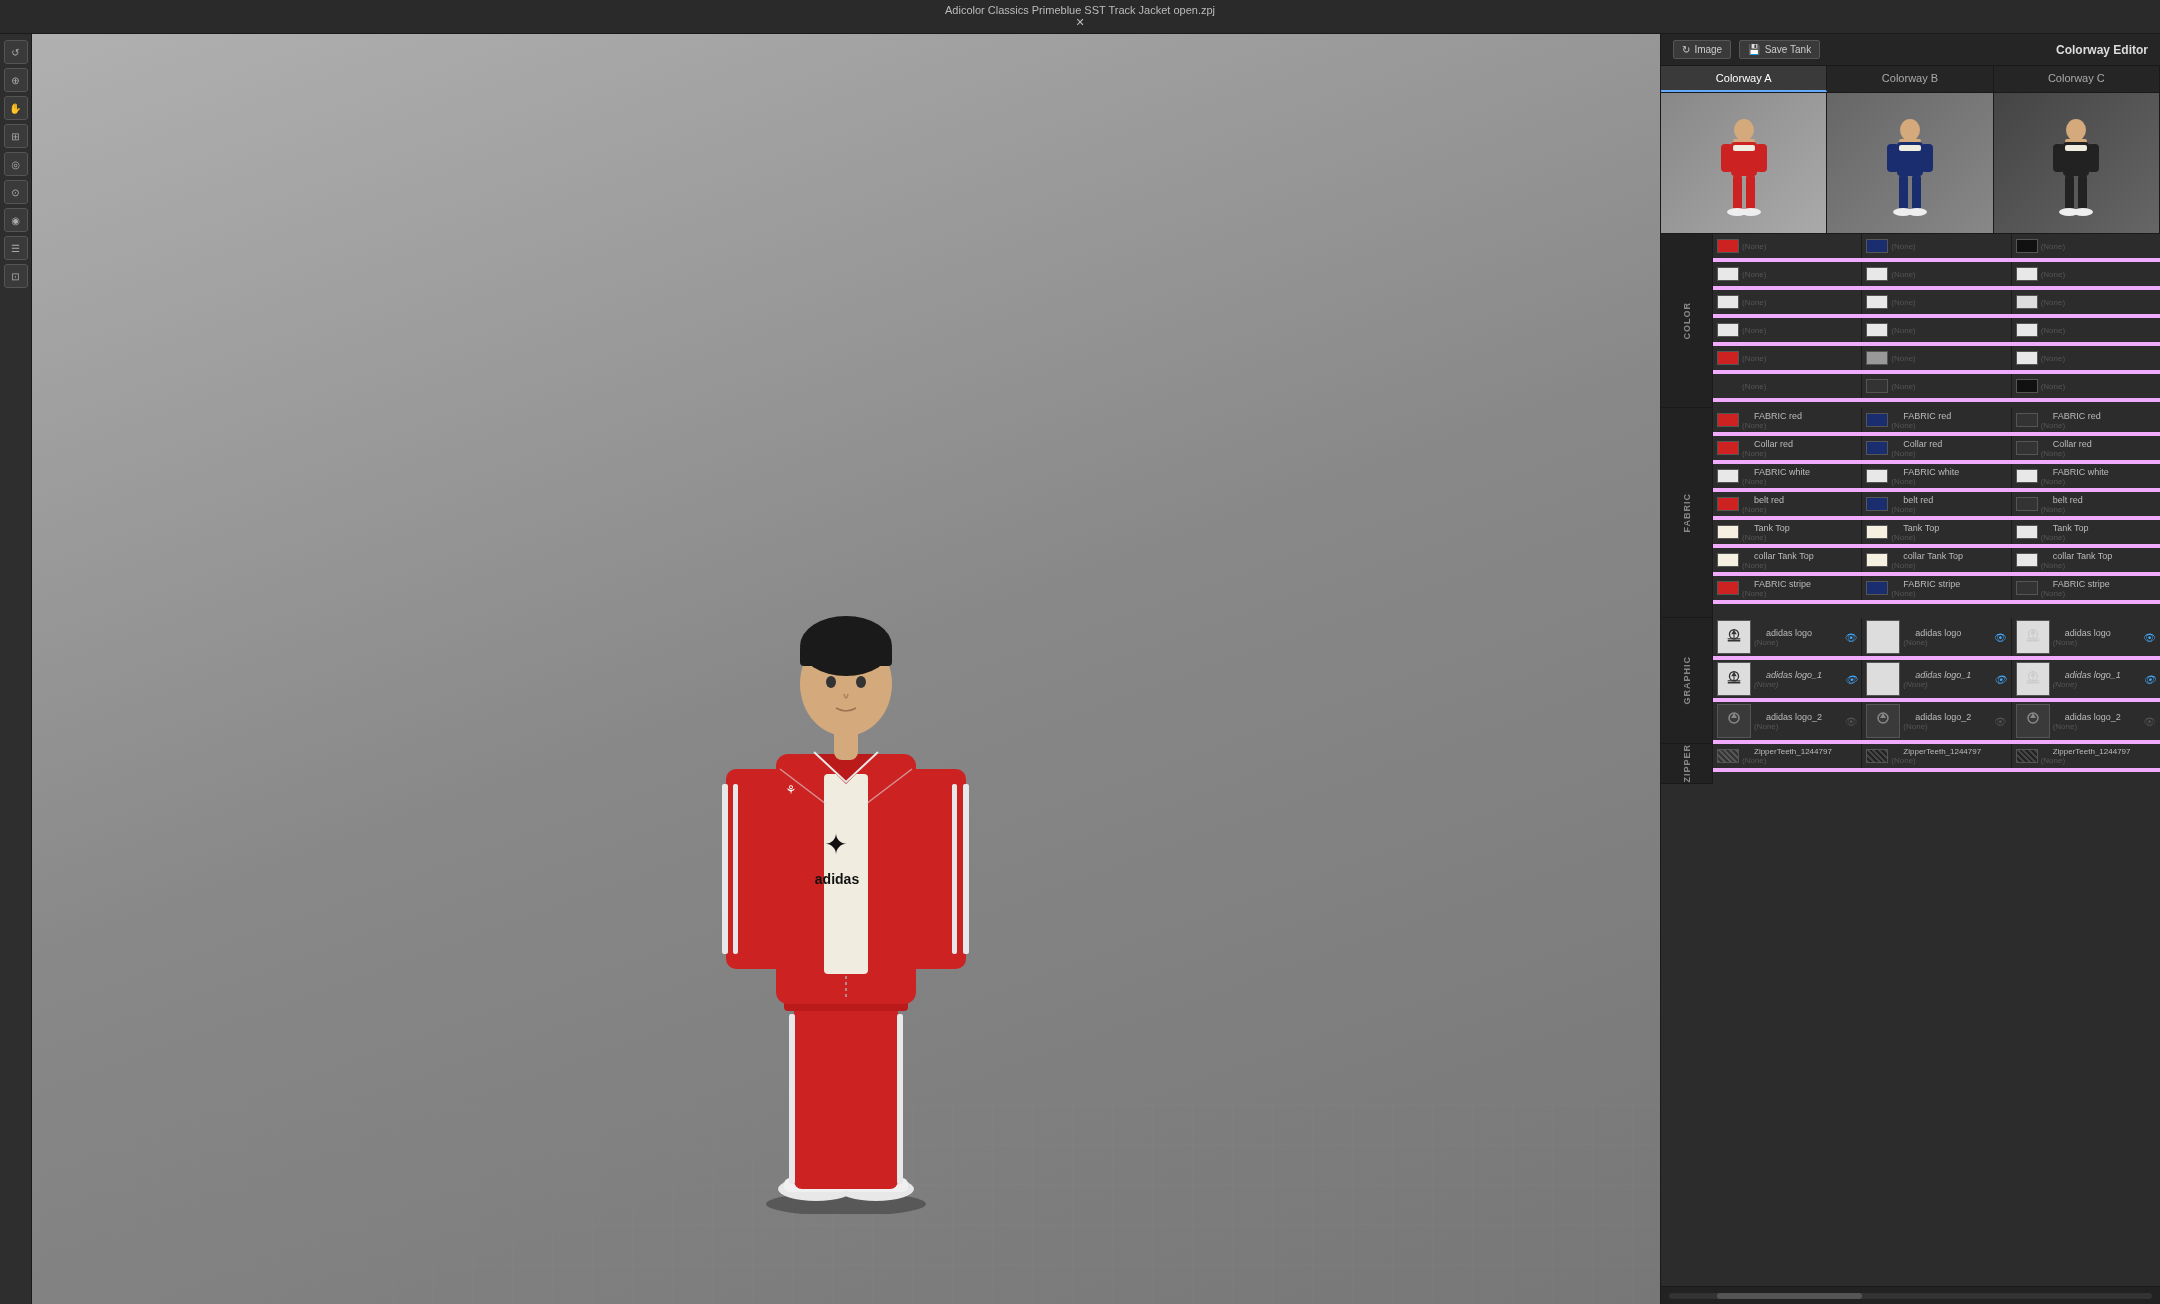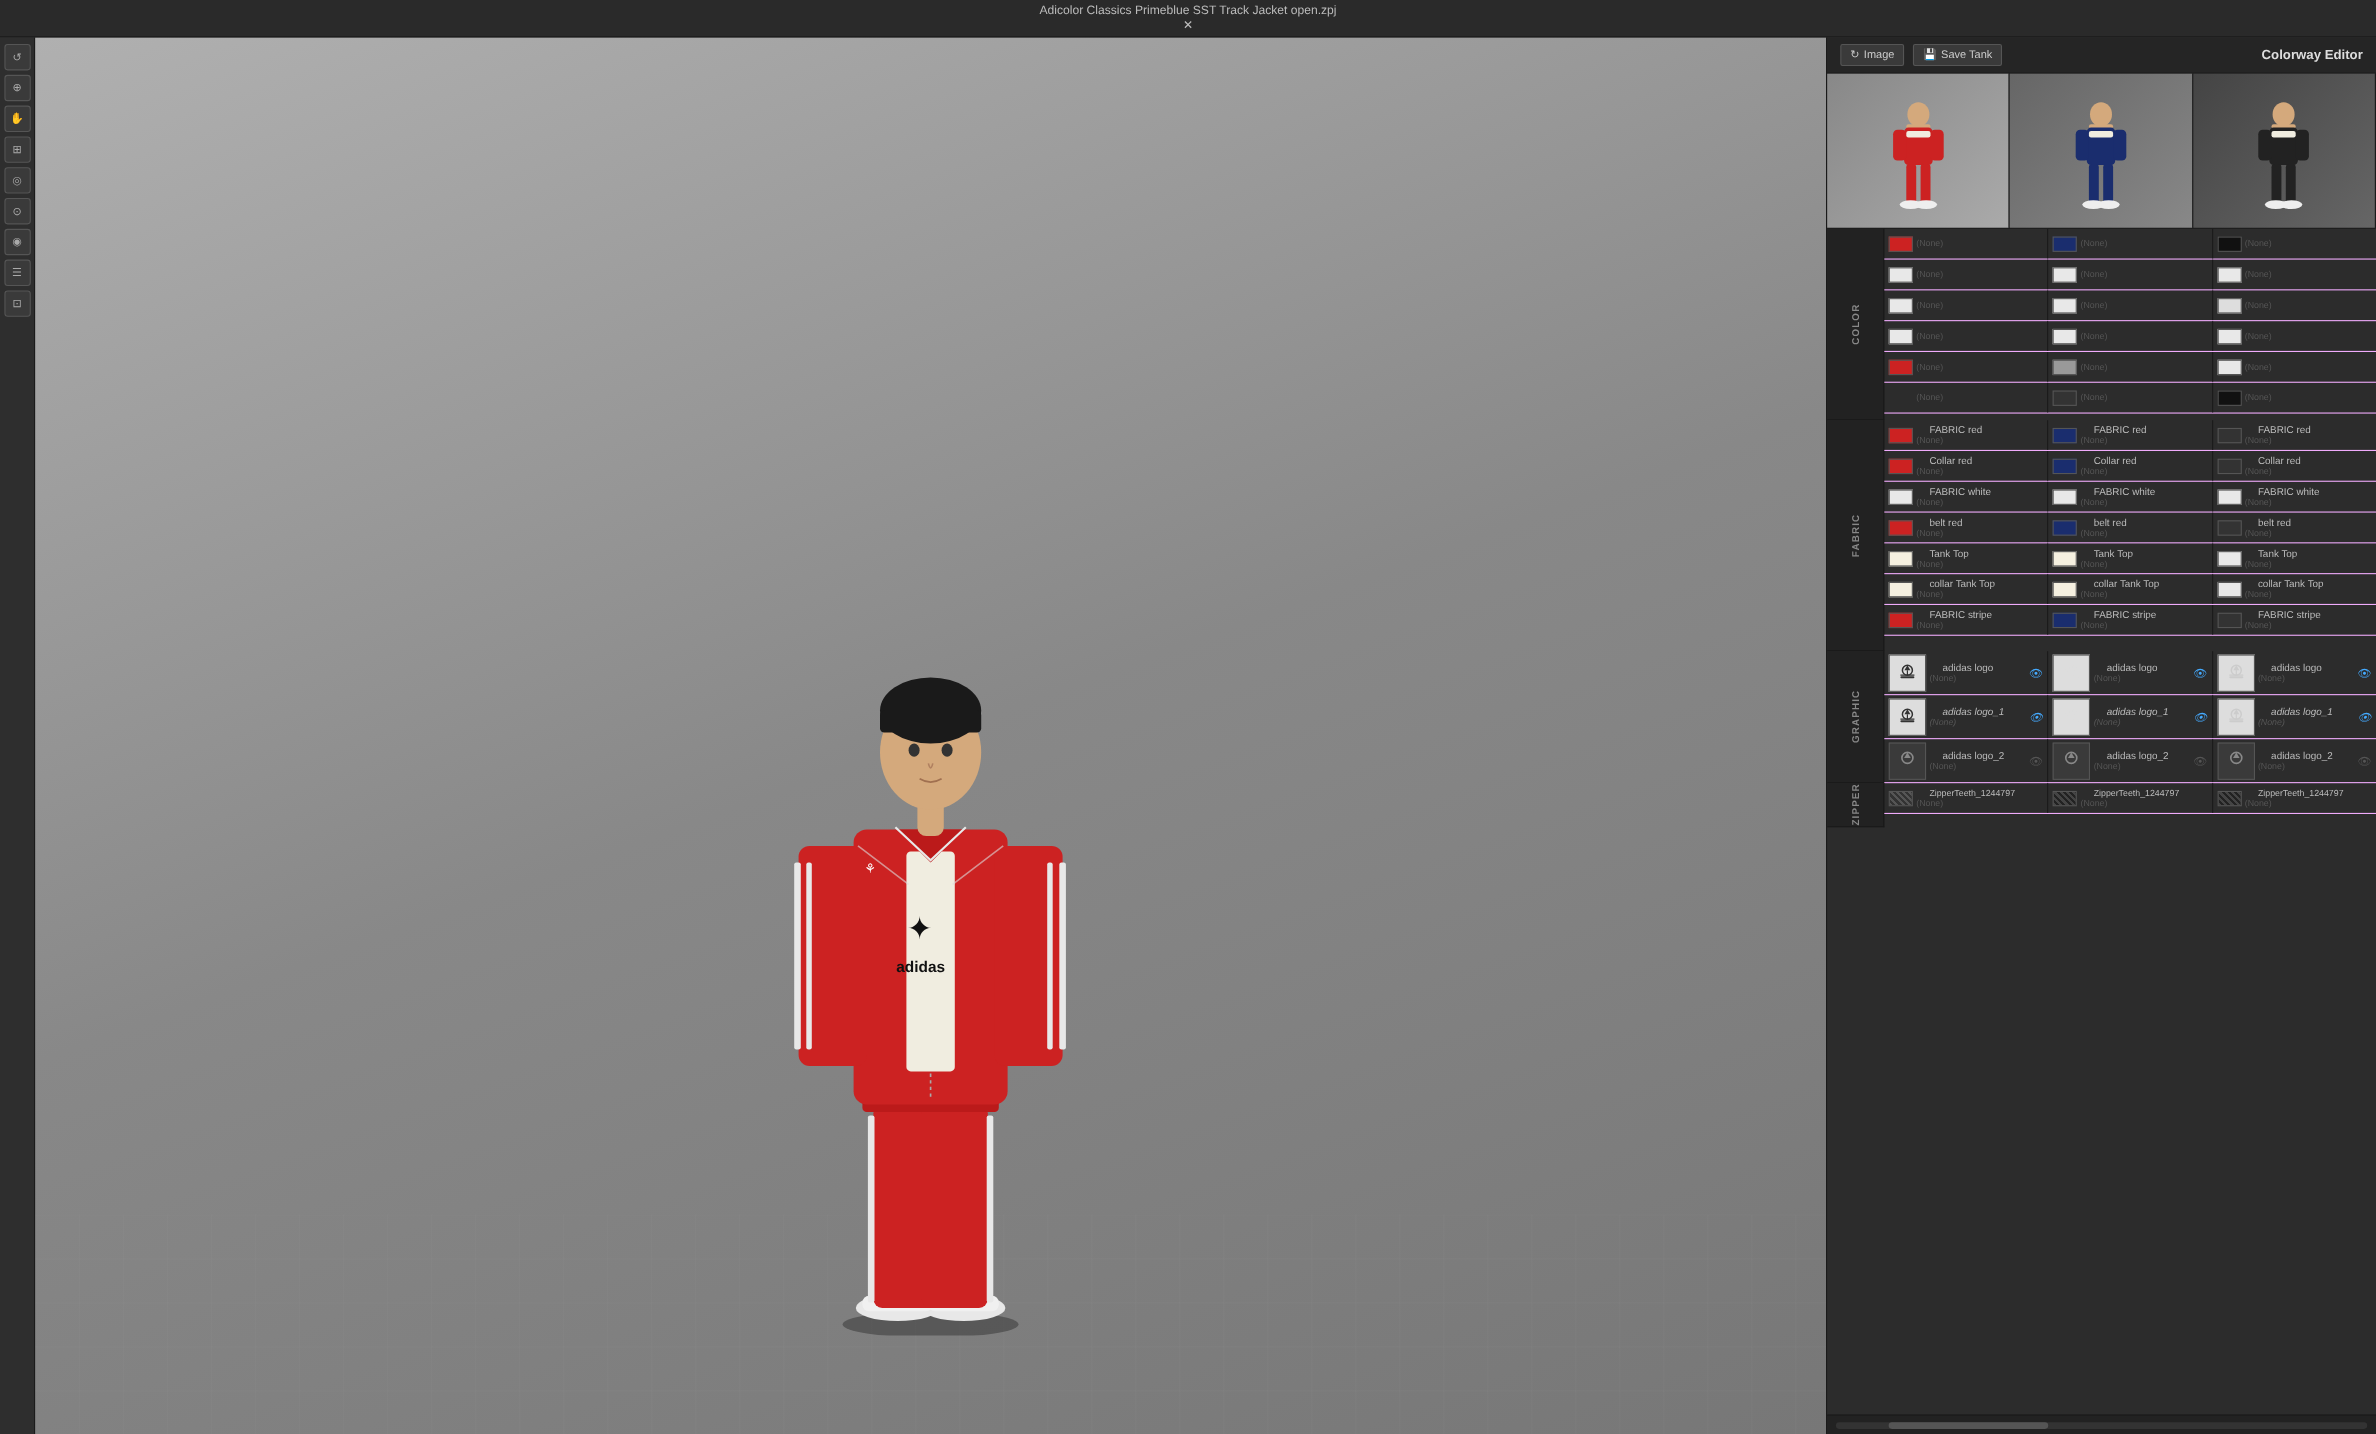--- a/index.html
+++ b/index.html
@@ -220,21 +220,21 @@
       letter-spacing: 1px;
       text-transform: uppercase;
     }
     .rows-column {
       flex: 1;
       display: flex;
       flex-direction: column;
     }
     .data-row {
       display: flex;
-      border-bottom: 1px solid #f0abfc;
+      border-bottom: 4px solid #f0abfc;
       min-height: 28px;
     }
     .data-cell {
       flex: 1;
       display: flex;
       align-items: center;
       gap: 3px;
       padding: 2px 4px;
       border-right: 1px solid #1a1a1a;
       min-width: 0;
@@ -411,20 +411,31 @@
           <span>Image</span>
         </button>
         <button class="action-btn">
           <span>💾</span>
           <span>Save Tank</span>
         </button>
       </div>
       <div id="right-panel-title">Colorway Editor</div>
     </div>
 
+    <div id="colorway-tabs">
+      <div class="colorway-tab active">
+        <span>Colorway A</span>
+      </div>
+      <div class="colorway-tab">
+        <span>Colorway B</span>
+      </div>
+      <div class="colorway-tab">
+        <span>Colorway C</span>
+      </div>
+    </div>
 
     <div id="colorway-images">
 
       <div class="colorway-img colorway-img-a">
         <svg width="50" height="110" viewBox="0 0 50 110" xmlns="http://www.w3.org/2000/svg">
           <ellipse cx="25" cy="22" rx="10" ry="11" fill="#d4a97c"></ellipse>
           <rect x="14" y="31" width="22" height="4" rx="2" fill="#d4a97c"></rect>
           <rect x="12" y="34" width="26" height="34" rx="4" fill="#cc2222"></rect>
           <rect x="2" y="36" width="12" height="28" rx="4" fill="#cc2222"></rect>
           <rect x="36" y="36" width="12" height="28" rx="4" fill="#cc2222"></rect>

